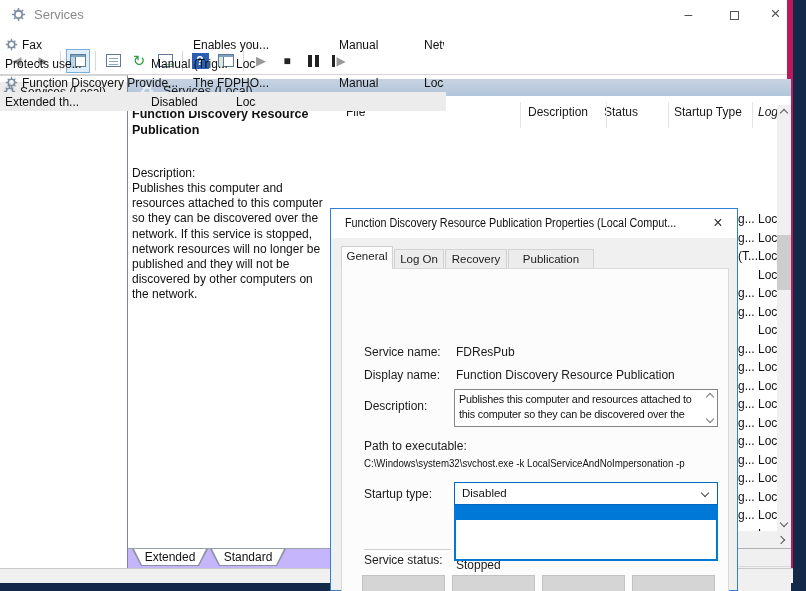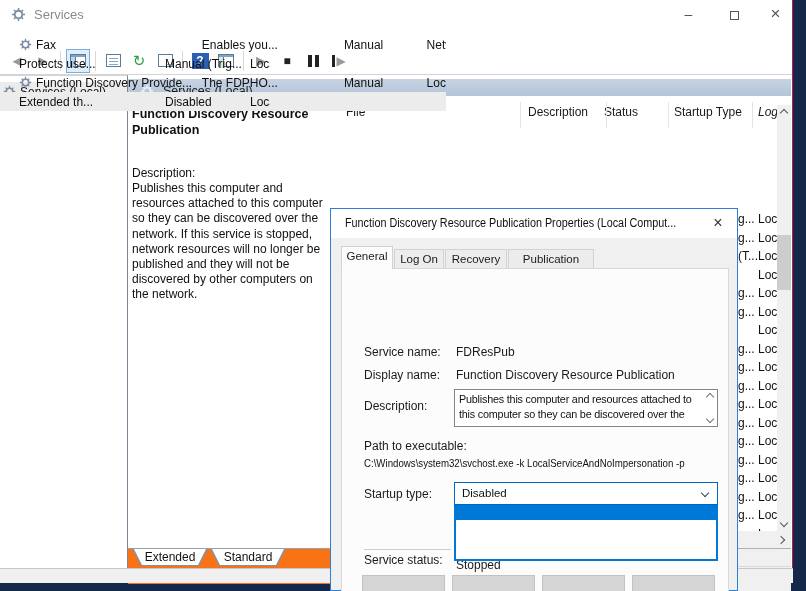--- a/index.html
+++ b/index.html
@@ -2,21 +2,21 @@
 <html><head>
 <meta charset="utf-8">
 <style>
   * { margin:0; padding:0; box-sizing:border-box; }
   html,body { width:806px; height:591px; }
   body { font-family:"Liberation Sans","DejaVu Sans",sans-serif; font-size:12px; color:#111; }
   #desktop { position:relative; width:806px; height:591px; background:#14294a; overflow:hidden; }
   .abs { position:absolute; }
 
   
-  #window { position:absolute; left:0; top:0; width:793px; height:583px; background:#fff; border-right:1px solid #be185d; }
+  #window { position:absolute; left:0; top:0; width:793px; height:583px; background:#fff; border-right:6px solid #be185d; }
 
   
   #titlebar { position:absolute; left:0; top:0; width:100%; height:28px; background:#fff; }
   #titlebar .title { position:absolute; left:34px; top:7px; color:#8a8a8a; font-size:13px; }
   .winctl { position:absolute; top:0; height:28px; text-align:center; color:#555; font-size:14px; line-height:28px; }
   #btn-min { left:666px; width:45px; }
   #btn-max { left:712px; width:45px; }
   #btn-max .maxbox { display:inline-block; width:9px; height:9px; border:1px solid #555; vertical-align:middle; }
   #btn-close { left:758px; width:35px; font-size:17px; }
 
@@ -70,21 +70,21 @@
   #descpanel .dtitle { font-weight:bold; font-size:12.5px; line-height:16px; }
   #descpanel .dlabel { margin-top:28px; font-size:12px; }
   #descpanel .dtext { margin-top:1px; font-size:12px; line-height:15.2px; }
 
   
   #listpanel { position:absolute; left:332px; top:96px; width:459px; height:452px; background:#fff; border-radius:10px 0 0 0; }
   .colhead { position:absolute; top:9px; font-size:12px; color:#191919; }
   .colsep { position:absolute; top:6px; width:1px; height:26px; background:#e4e4e4; }
   #sortchev { position:absolute; left:92px; top:2px; }
   #listrows { position:absolute; left:0; top:35px; width:446px; }
-  .svc-row { height:19px; display:flex; align-items:center; padding-left:19px; }
+  .svc-row { height:19px; display:flex; align-items:center; padding-left:5px; }
   .svc-row.selected { background:#ececec; }
   .c-name { width:188px; display:flex; align-items:center; gap:4px; overflow:hidden; white-space:nowrap; }
   .c-desc { width:83px; overflow:hidden; white-space:nowrap; }
   .c-status { width:63px; overflow:hidden; white-space:nowrap; }
   .c-startup { width:85px; overflow:hidden; white-space:nowrap; }
   .c-log { width:20px; overflow:hidden; white-space:nowrap; }
 
   
   #siderows { position:absolute; left:738px; top:210px; width:39px; }
   .side-row { height:18.5px; display:flex; align-items:center; overflow:hidden; }
@@ -96,21 +96,21 @@
   .chev-up { transform:rotate(-135deg); }
   .chev-down { transform:rotate(45deg); }
   .chev-right { transform:rotate(-45deg); }
   #vscroll { position:absolute; left:777px; top:105px; width:14px; height:426px; background:#f0f0f0; }
   #vscroll .sb-btn { position:absolute; left:0; width:14px; height:16px; display:flex; align-items:center; justify-content:center; }
   #vscroll .thumb { position:absolute; left:0; top:130px; width:14px; height:55px; background:#cdcdcd; }
   #hscroll { position:absolute; left:738px; top:531px; width:53px; height:17px; background:#f0f0f0; }
   #hscroll .sb-btn { position:absolute; right:2px; top:0; width:16px; height:17px; display:flex; align-items:center; justify-content:center; }
 
   
-  #viewtabs { position:absolute; left:128px; top:548px; width:203px; height:36px; background:#f97316; }
+  #viewtabs { position:absolute; left:128px; top:548px; width:203px; height:20px; background:#c4b5fd; }
   #viewtabs .topline { position:absolute; left:0; top:0; width:100%; height:1px; background:#9aa0aa; }
   .vtab { position:absolute; top:1px; height:17px; }
   .vtab .outer { position:absolute; inset:0; background:#8b919b; clip-path:polygon(0 0,100% 0,calc(100% - 9px) 100%,9px 100%); }
   .vtab .inner { position:absolute; inset:0; background:#fff; clip-path:polygon(2px 0,calc(100% - 2px) 0,calc(100% - 10px) calc(100% - 1px),10px calc(100% - 1px)); }
   .vtab .lbl { position:relative; display:block; text-align:center; font-size:12px; line-height:16px; }
   #vtab-extended { left:4px; width:76px; }
   #vtab-standard { left:82px; width:76px; }
 
   
   #dialog { position:absolute; left:330px; top:208px; width:408px; height:383px; background:#f0f0f0; border:1px solid #2f7fd6; }

